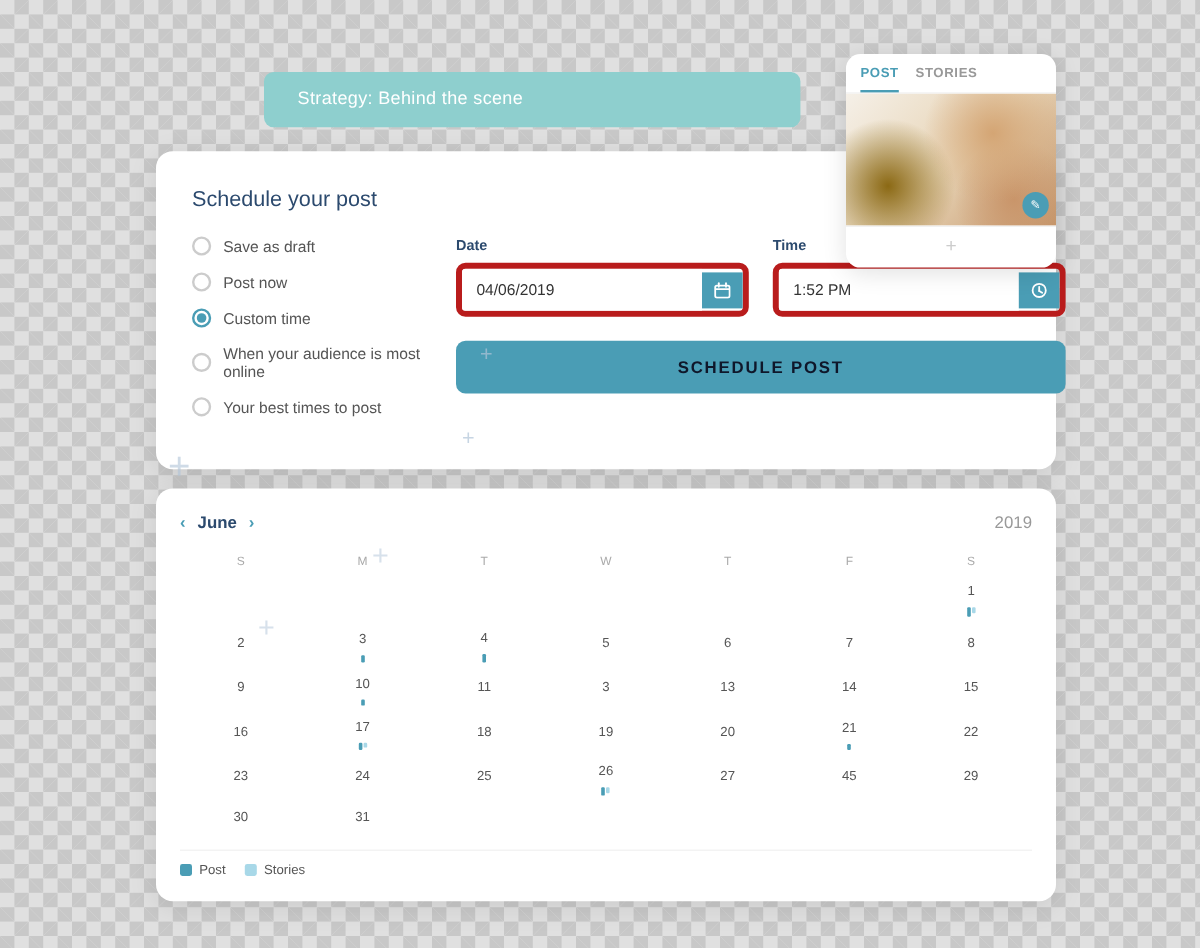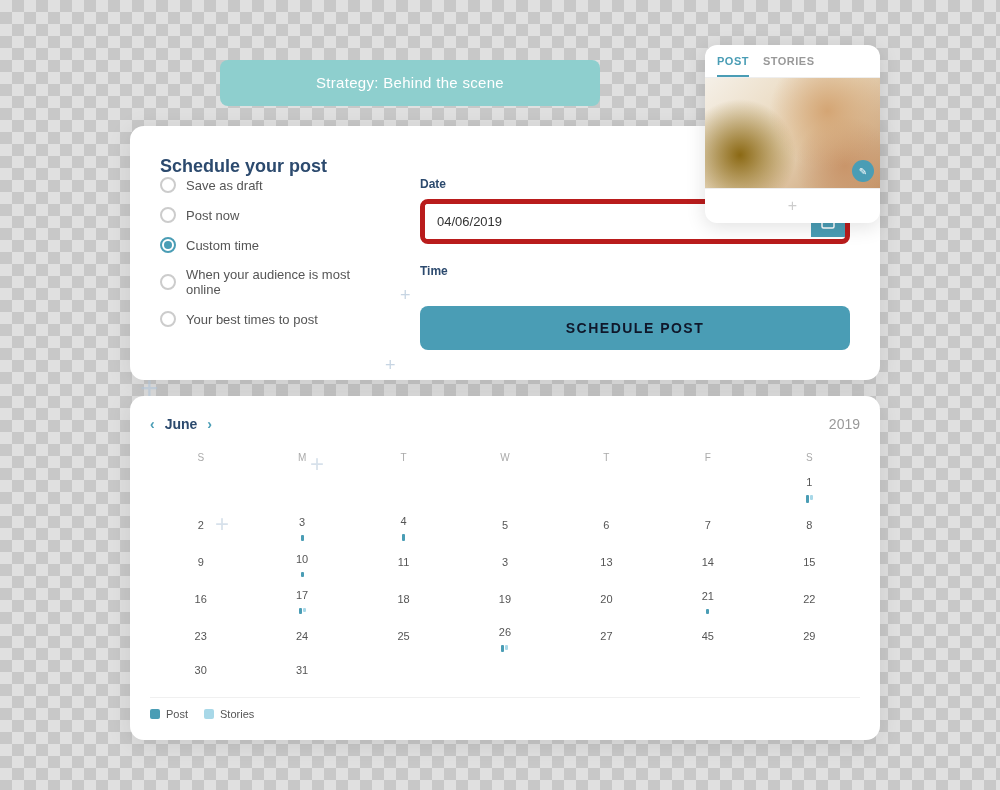--- a/index.html
+++ b/index.html
@@ -42,23 +42,23 @@
       top: 60px;
       left: 130px;
       width: 750px;
       z-index: 1;
     }
 
     
     .strategy-banner {
       background-color: #8ecfce;
       border-radius: 8px;
-      padding: 14px 40px;
-      text-align: center;
-      width: 380px;
+      padding: 14px 28px;
+      text-align: left;
+      width: 447px;
       margin-left: 90px;
       margin-bottom: 20px;
       position: relative;
       z-index: 10;
     }
     .strategy-banner span {
       color: white;
       font-size: 15px;
       font-weight: 500;
       letter-spacing: 0.3px;
@@ -149,27 +149,27 @@
       border-radius: 14px;
       box-shadow: 0 4px 24px rgba(0,0,0,0.1);
       padding: 30px 30px 30px 30px;
       position: relative;
       margin-top: 0;
       z-index: 5;
     }
 
     .schedule-title {
       font-size: 18px;
-      font-weight: 700;
+      font-weight: 400;
       color: #2c4a6e;
+      margin-bottom: 20px;
     }
 
     .schedule-content {
       display: flex;
-      gap: 40px;
     }
 
     .schedule-options {
       flex: 0 0 220px;
     }
 
     .radio-option {
       display: flex;
       align-items: center;
       gap: 10px;
@@ -206,21 +206,20 @@
     }
 
     .schedule-right {
       flex: 1;
     }
 
     .date-time-row {
       display: flex;
       gap: 20px;
       margin-bottom: 20px;
-      flex-direction: column;
     }
 
     .field-group {
       flex: 1;
     }
 
     .field-label {
       font-size: 12px;
       font-weight: 600;
       color: #2c4a6e;
@@ -497,20 +496,30 @@
                   <rect x="1" y="3" width="12" height="10" rx="1.5" stroke="white" stroke-width="1.5"></rect>
                   <line x1="1" y1="6" x2="13" y2="6" stroke="white" stroke-width="1.5"></line>
                   <line x1="4" y1="1" x2="4" y2="4" stroke="white" stroke-width="1.5" stroke-linecap="round"></line>
                   <line x1="10" y1="1" x2="10" y2="4" stroke="white" stroke-width="1.5" stroke-linecap="round"></line>
                 </svg>
               </div>
             </div>
           </div>
           <div class="field-group">
             <div class="field-label">Time</div>
+            <div class="field-input-wrapper">
+              <input class="field-input" type="text" value="1:52 PM" readonly="" style="">
+              <div class="field-icon-btn">
+                <svg width="14" height="14" viewBox="0 0 14 14" fill="none" xmlns="http://www.w3.org/2000/svg">
+                  <circle cx="7" cy="7" r="5.5" stroke="white" stroke-width="1.5"></circle>
+                  <line x1="7" y1="4" x2="7" y2="7.5" stroke="white" stroke-width="1.5" stroke-linecap="round"></line>
+                  <line x1="7" y1="7.5" x2="9.5" y2="9" stroke="white" stroke-width="1.5" stroke-linecap="round"></line>
+                </svg>
+              </div>
+            </div>
           </div>
         </div>
 
         <button class="schedule-btn">SCHEDULE POST</button>
       </div>
     </div>
   </div>
 
   <div class="calendar-card">
     <div class="calendar-header">

